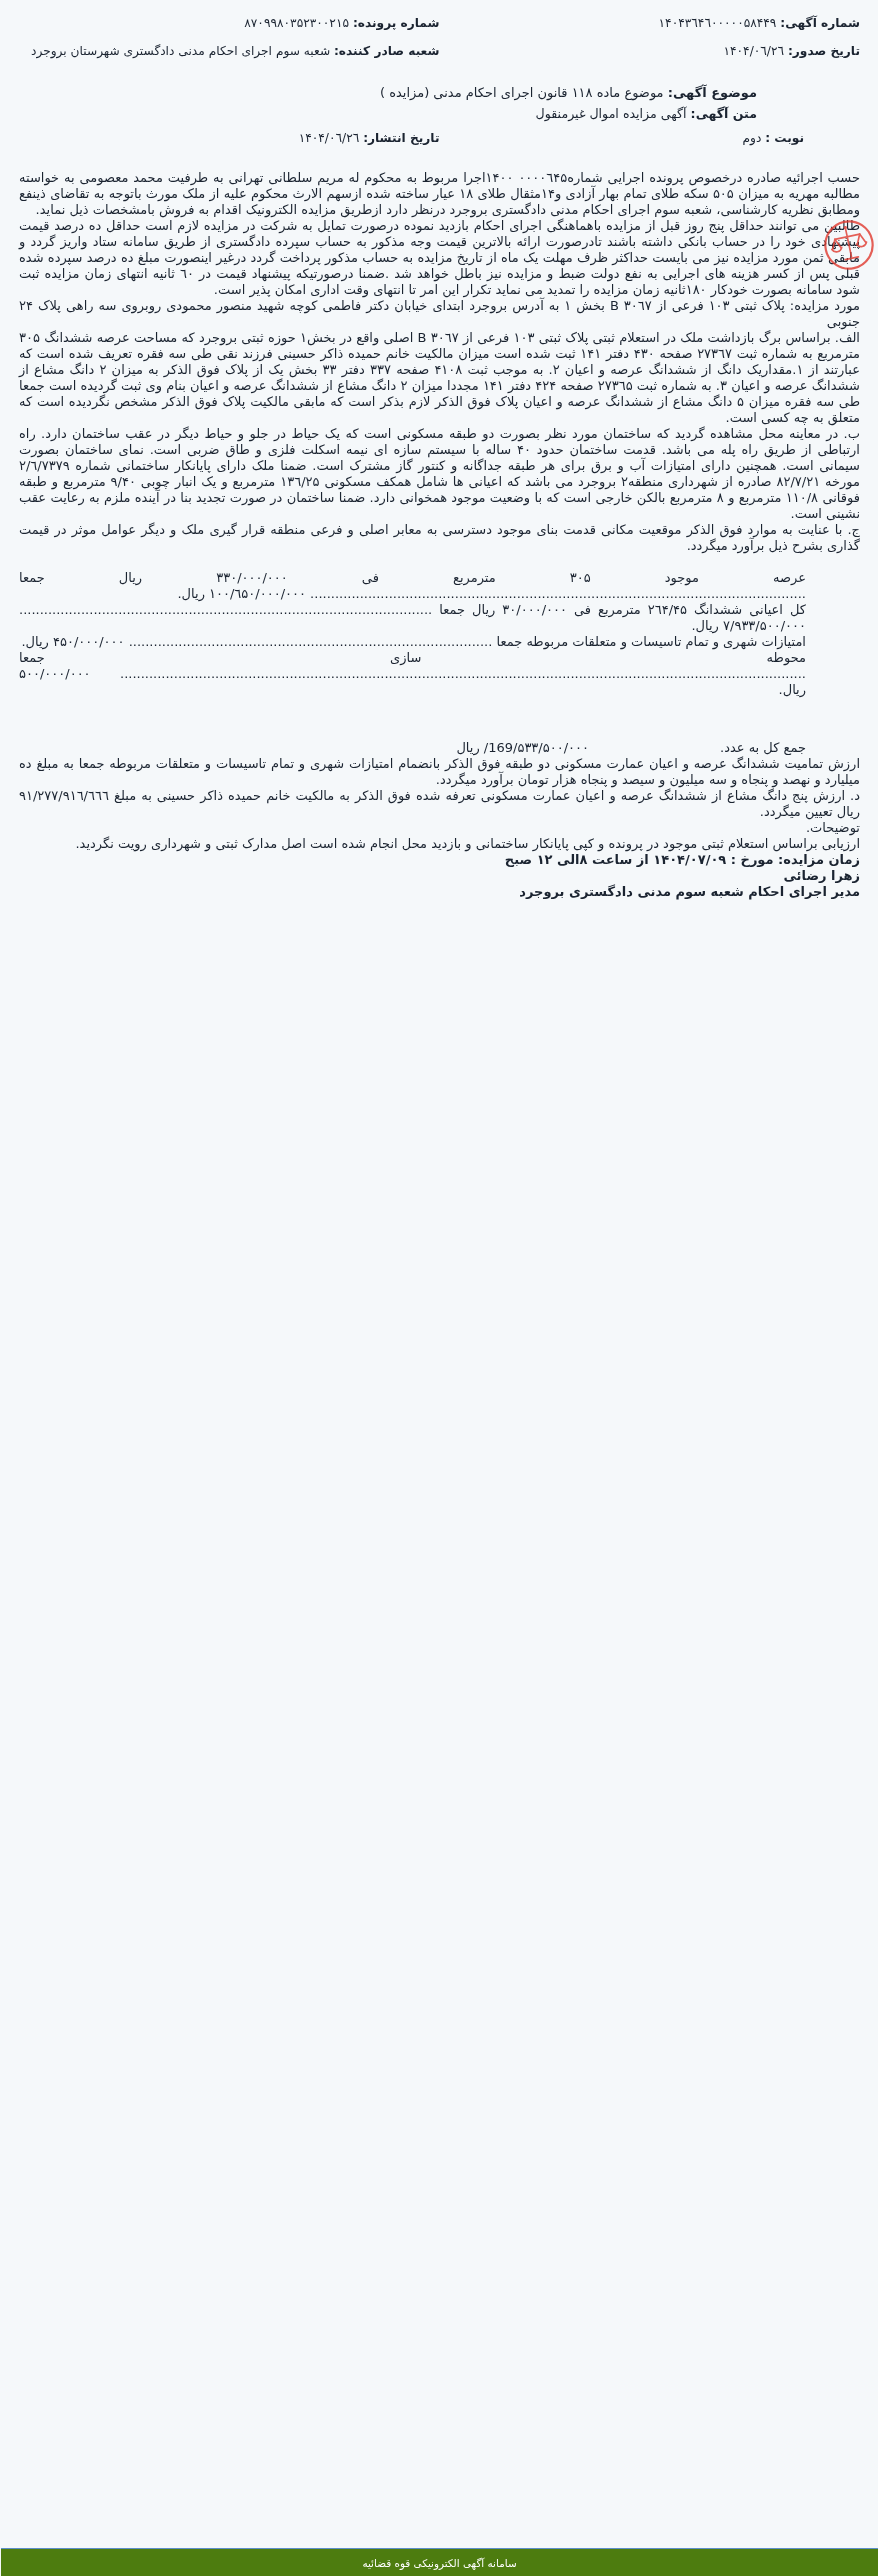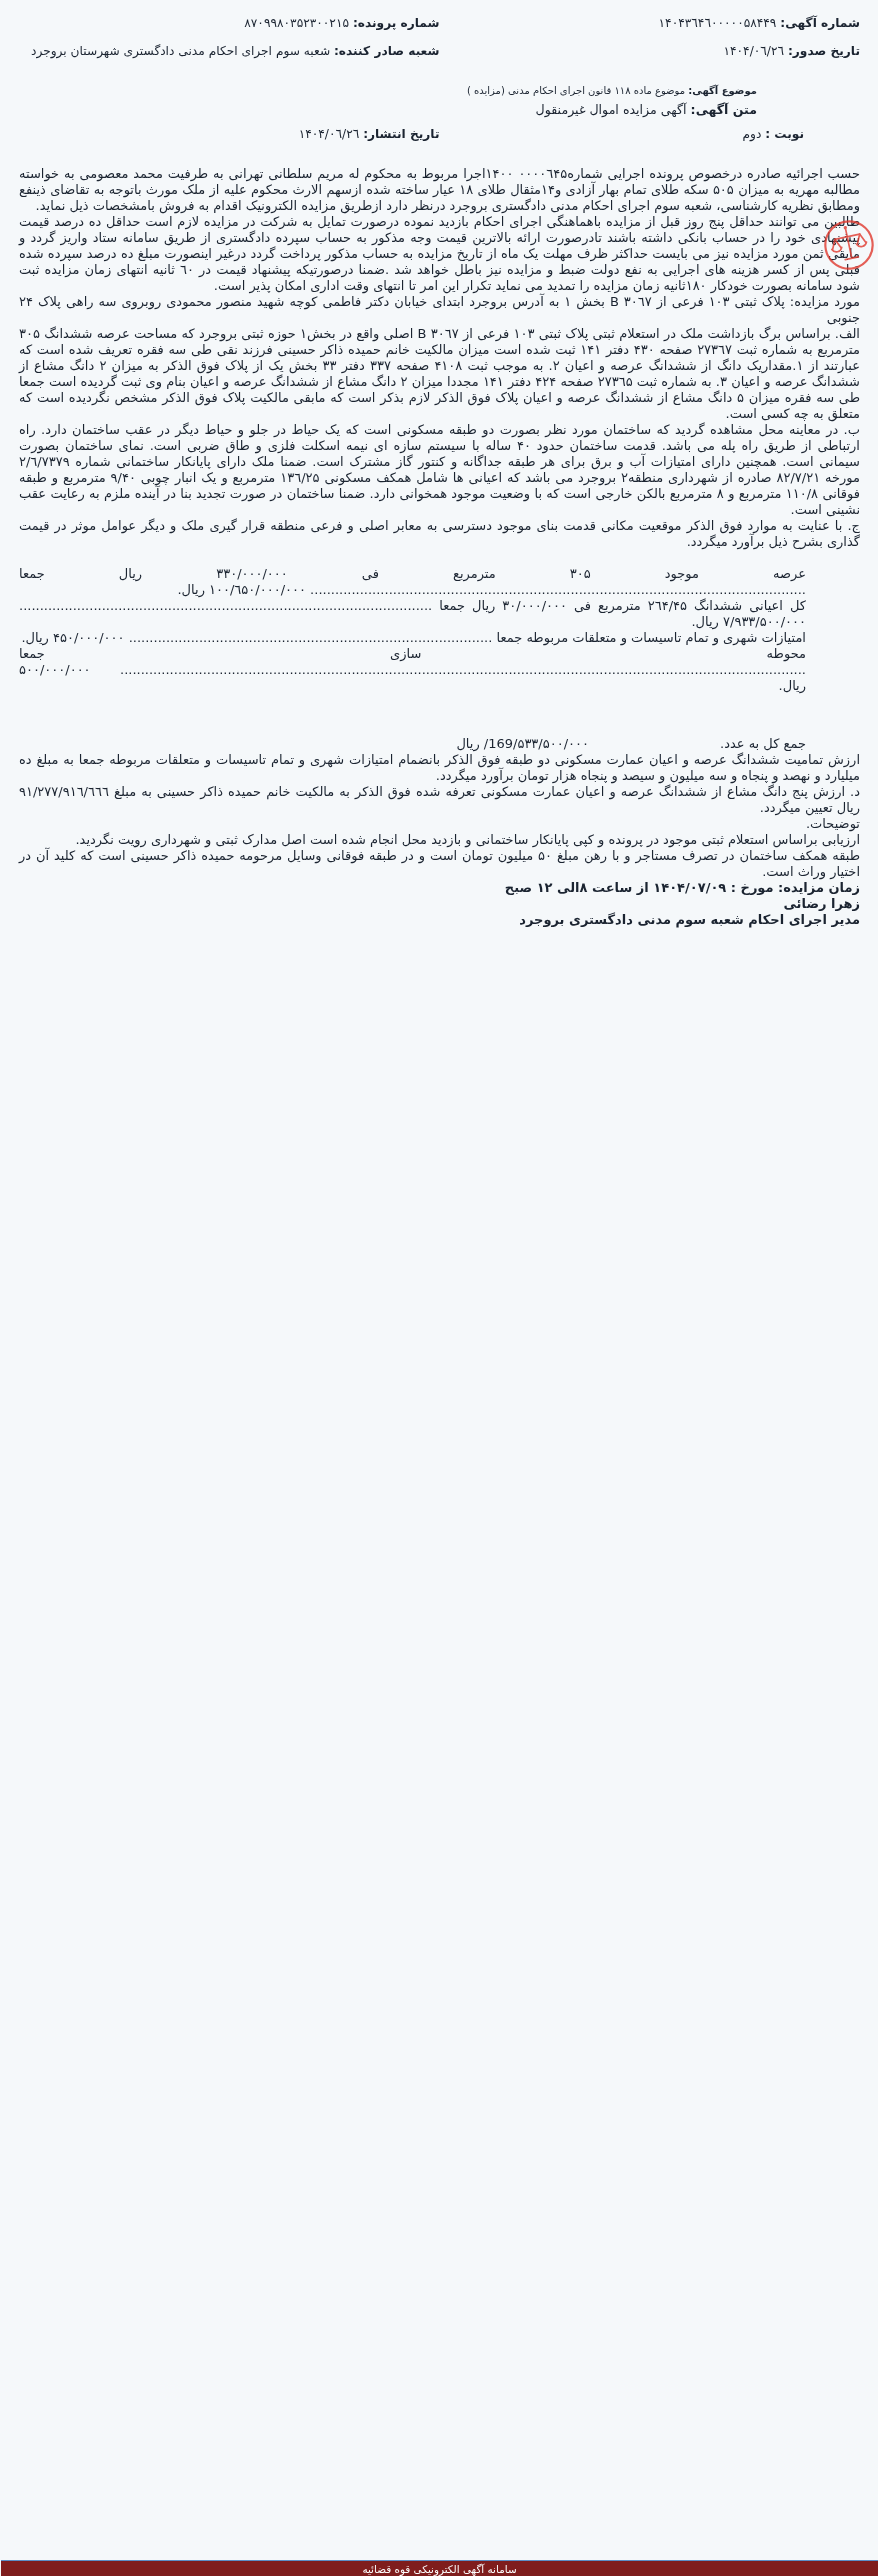--- a/index.html
+++ b/index.html
@@ -9,41 +9,41 @@
     background: #f5f8fa; color: #1b2431;
     font-family: "DejaVu Sans", sans-serif;
     direction: rtl;
   }
   .content { padding: 14px 19px 0 19px; }
 
   .hgrid { display: grid; grid-template-columns: 1fr 1fr; row-gap: 8.7px; font-size: 12.2px; line-height: 19px; }
   .cell { text-align: right; }
   .lbl { font-weight: bold; }
 
-  .row-subject { margin-top: 24.4px; padding-right: 103px; font-size: 10px; }
+  .row-subject { margin-top: 24.4px; padding-right: 103px; font-size: 13px; }
   .row-text    { margin-top: 6px; padding-right: 103px; font-size: 12.6px; }
   .row-round   { margin-top: 10.4px; display: grid; grid-template-columns: 1fr 1fr; font-size: 12.2px; }
   .row-round .r1 { padding-right: 56px; }
 
   .bodytxt { margin-top: 24.4px; font-size: 13px; line-height: 16px; text-align: justify; }
   .bodytxt p { margin: 0; }
   .gap-s { margin-top: 10.4px; }
   .gap-m { margin-top: 22.6px; }
   .gap-l { margin-top: 37px; }
 
   .val-block { margin-top: 15.7px; }
   .val { padding-right: 54px; overflow-wrap: anywhere; margin-top: 12.2px; }
   .total { display: flex; gap: 131px; padding-right: 54px; margin-top: 42px; }
   .strong { font-weight: bold; }
 
   .stamp { position: absolute; top: 218px; right: 3.5px; width: 54px; height: 54px; opacity: .8; transform: rotate(-12deg); }
 
   .footbar {
-    position: absolute; left: 0; right: 0; bottom: 0; height: 16px;
-    background: #7f1d1d; color: #ffffff; font-size: 10.4px;
+    position: absolute; left: 0; right: 0; bottom: 0; height: 28px;
+    background: #4d7c0f; color: #ffffff; font-size: 10.4px;
     display: flex; align-items: center; justify-content: center;
     border-top: 0.9px solid #5b8ec7;
   }
 </style>
 </head>
 <body>
 
 <div class="content">
 
   <div class="hgrid">
@@ -104,21 +104,20 @@
     <div class="total">
       <span>جمع کل به عدد.</span>
       <span>169/۵۳۳/۵۰۰/۰۰۰/ ریال</span>
     </div>
 
     <p class="gap-l">ارزش تمامیت ششدانگ عرصه و اعیان عمارت مسکونی دو طبقه فوق الذکر بانضمام امتیازات شهری و تمام تاسیسات و متعلقات مربوطه جمعا به مبلغ ده میلیارد و نهصد و پنجاه و سه میلیون و سیصد و پنجاه هزار تومان برآورد میگردد.</p>
     <p class="gap-m">د. ارزش پنج دانگ مشاع از ششدانگ عرصه و اعیان عمارت مسکونی تعرفه شده فوق الذکر به مالکیت خانم حمیده ذاکر حسینی به مبلغ ۹۱/۲۷۷/۹۱٦/٦٦٦ ریال تعیین میگردد.</p>
 
     <p class="gap-l">توضیحات.</p>
     <p class="gap-s">ارزیابی براساس استعلام ثبتی موجود در پرونده و کپی پایانکار ساختمانی و بازدید محل انجام شده است  اصل مدارک ثبتی و شهرداری رویت نگردید.</p>
-    <p class="gap-m">طبقه همکف ساختمان در تصرف مستاجر و با رهن مبلغ ۵۰ میلیون تومان است و در طبقه فوقانی وسایل مرحومه حمیده ذاکر حسینی است که کلید آن در اختیار وراث است.</p>
 
     <p class="gap-s strong">زمان مزایده: مورخ :  ۱۴۰۴/۰۷/۰۹  از ساعت ۸الی ۱۲ صبح</p>
     <p class="gap-s strong">زهرا رضائی</p>
     <p class="gap-s strong">مدیر اجرای احکام شعبه سوم مدنی دادگستری بروجرد</p>
   </div>
 
 </div>
 
 <div class="stamp">
   <svg viewBox="0 0 64 64" width="54" height="54" aria-hidden="true">

